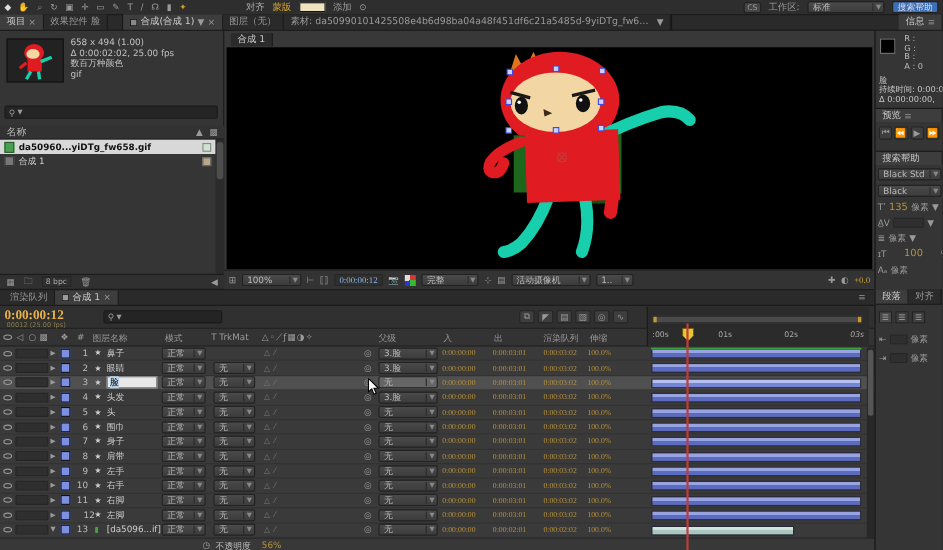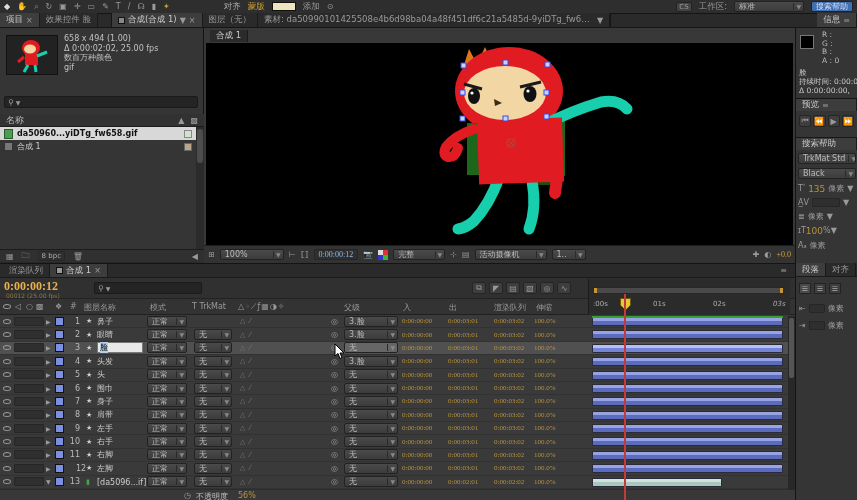--- a/index.html
+++ b/index.html
@@ -197,21 +197,21 @@
         <rect x="254" y="47" width="5" height="5"></rect>
           <rect x="338" y="47" width="5" height="5"></rect>
         <rect x="254" y="73" width="5" height="5"></rect>
           <rect x="297" y="73" width="5" height="5"></rect>
           <rect x="338" y="71" width="5" height="5"></rect>
       </g>
     </svg>
   </div>
   <div class="abs" style="left:0;top:217px;width:591px;height:18px;background:#333;border-top:1px solid #1e1e1e;display:flex;align-items:center;gap:5px;padding:0 4px;">
     <span class="icon">⊞</span>
-    <span class="dd" style="width:64px">
+    <span class="dd" style="width:54px">
         <span>100%</span>
         <span class="car">▼</span>
       </span>
     <span class="icon">⊢</span>
     <span class="icon">⟦⟧</span>
     <span class="sunk mono" style="padding:0 4px;height:11px;display:inline-flex;align-items:center;color:#8fb8e8;font-size:8px">
         <span>0:00:00:12</span>
       </span>
     <span class="icon">📷</span>
     <span style="width:10px;height:10px;display:inline-block;background:conic-gradient(#d33 0 25%,#3b3 0 50%,#33c 0 75%,#ddd 0)"></span>
@@ -259,21 +259,21 @@
     <span class="tbtn">⏮</span>
     <span class="tbtn">⏪</span>
     <span class="tbtn">▶</span>
     <span class="tbtn">⏩</span>
   </div>
   <div class="tab active" style="width:100%;border-top:1px solid #161616;margin-top:6px">
       <span style="white-space:nowrap">搜索帮助</span>
     </div>
   <div style="padding:3px 2px;display:flex;flex-direction:column;gap:4px;">
     <span class="dd" style="width:58px">
-        <span>TrkMat Std</span>
+        <span>Black Std</span>
         <span class="car">▼</span>
       </span>
     <span class="dd" style="width:58px">
         <span>Black</span>
         <span class="car">▼</span>
       </span>
     <div style="display:flex;align-items:center;gap:3px">
         <span class="icon">Tʹ</span>
         <span class="orange"><span>135</span></span>
         <span class="hcol">像素</span>
@@ -282,21 +282,21 @@
     <div style="display:flex;align-items:center;gap:3px">
         <span class="icon">A̲V</span>
         <span class="sunk" style="width:28px"></span>
         <span class="car icon">▼</span>
       </div>
     <div style="display:flex;align-items:center;gap:3px">
         <span class="icon">≣</span>
         <span class="hcol">像素</span>
         <span class="car icon">▼</span>
       </div>
-    <div style="display:flex;gap:0">
+    <div style="display:flex;align-items:center;gap:16px">
         <span class="icon">ɪT</span>
         <span class="orange"><span>100</span></span>
         <span class="hcol">%</span>
         <span class="car icon">▼</span>
       </div>
     <div style="display:flex;align-items:center;gap:3px">
         <span class="icon">Aₐ</span>
         <span class="hcol">像素</span>
       </div>
   </div>

